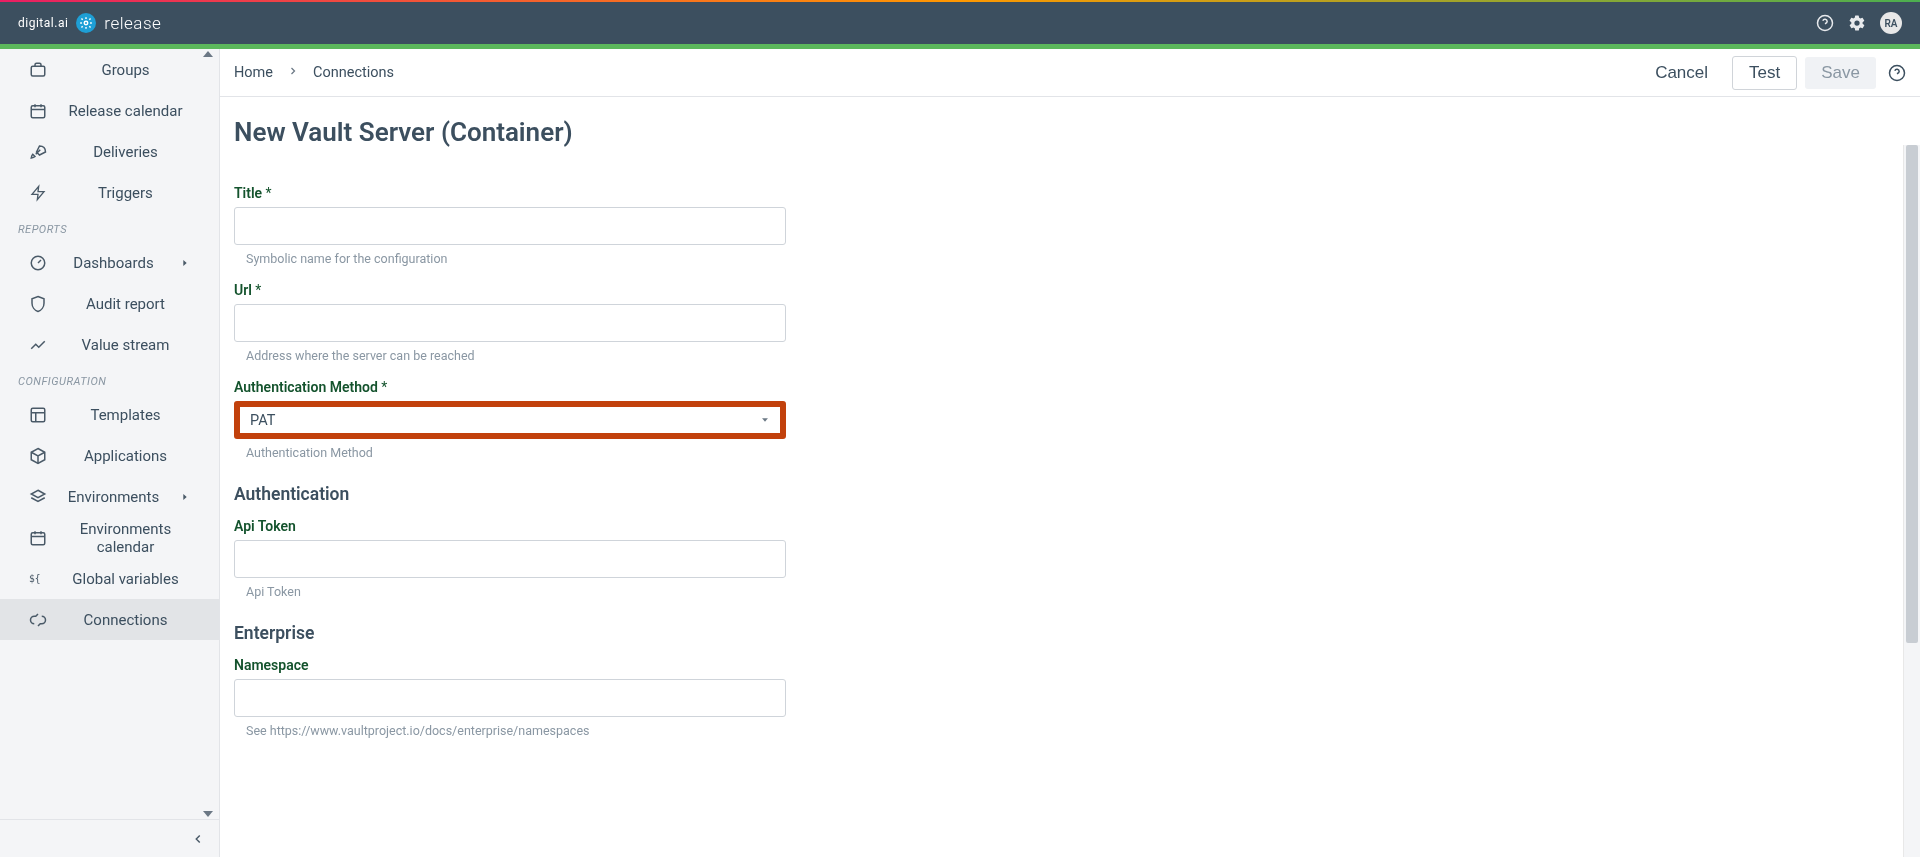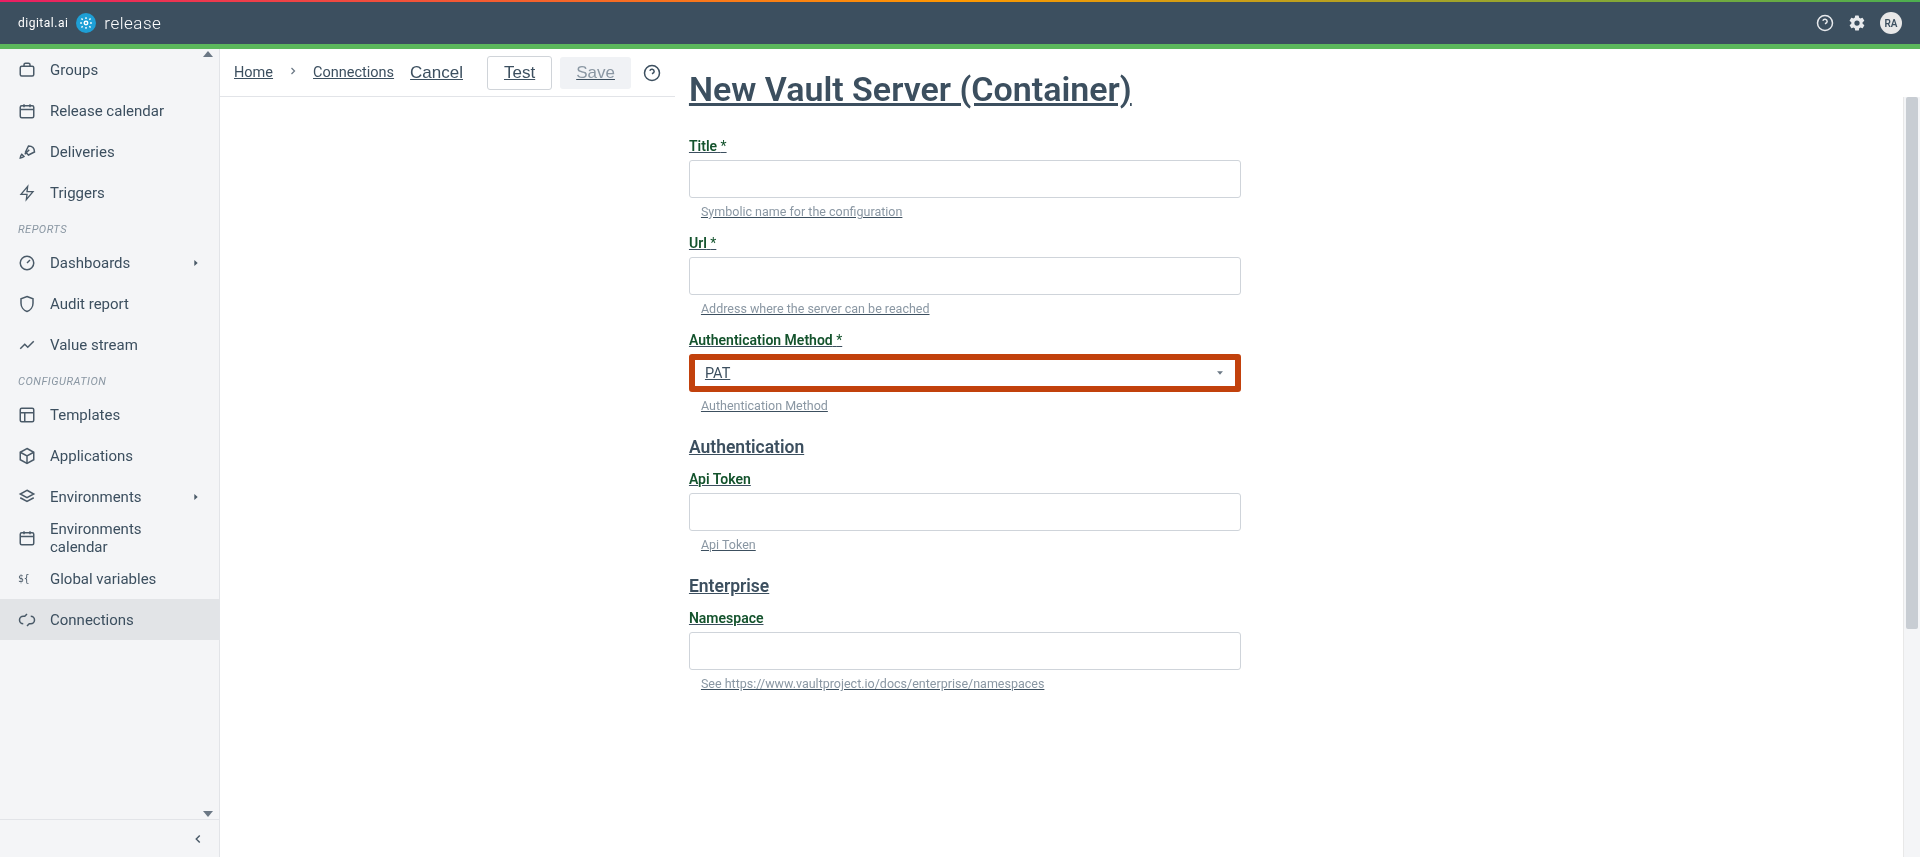--- a/index.html
+++ b/index.html
@@ -11,44 +11,44 @@
   .brand-logo { font-weight: 400; font-size: 12px; letter-spacing: 0.5px; }
   .brand-icon { width: 20px; height: 20px; border-radius: 50%; background: #1e9fd6; display: inline-flex; align-items: center; justify-content: center; font-size: 12px; color: #fff; }
   .brand-release { font-size: 17px; font-weight: 300; letter-spacing: 0.5px; }
   .topbar-right { margin-left: auto; display: flex; align-items: center; gap: 14px; }
   .topbar-icon { color: #e8eaed; cursor: pointer; display: inline-flex; }
   .avatar { width: 22px; height: 22px; border-radius: 50%; background: #e8e8e8; color: #3c4f5f; font-size: 10px; font-weight: 600; display: inline-flex; align-items: center; justify-content: center; }
   .green-bar { height: 5px; background: #5cb85c; }
   .body { display: flex; flex: 1; min-height: 0; }
   .sidebar { width: 220px; background: #f4f5f7; border-right: 1px solid #e2e4e8; display: flex; flex-direction: column; position: relative; }
   .sidebar-scroll { flex: 1; overflow-y: auto; position: relative; }
-  .nav-item { display: flex; align-items: center; gap: 14px; padding: 10px 18px; color: #4a5a68; cursor: pointer; position: relative; height: 41px; }
+  .nav-item { display: flex; align-items: center; gap: 14px; padding: 10px 29px; color: #4a5a68; cursor: pointer; position: relative; height: 41px; text-align: center; }
   .nav-item.active { background: #e2e4e7; }
   .nav-icon { width: 18px; height: 18px; display: inline-flex; align-items: center; justify-content: center; color: #4a5a68; flex-shrink: 0; }
   .nav-label { flex: 1; font-size: 15px; color: #3c4f5f; }
   .nav-chevron { color: #4a5a68; }
   .nav-section { padding: 10px 18px 6px; font-size: 11px; color: #8a97a3; letter-spacing: 0.5px; text-transform: uppercase; font-style: italic; }
   .sidebar-collapse { height: 38px; border-top: 1px solid #e2e4e8; display: flex; align-items: center; justify-content: flex-end; padding: 0 14px; cursor: pointer; }
   .scroll-indicator { position: absolute; right: 6px; width: 0; height: 0; border-left: 5px solid transparent; border-right: 5px solid transparent; }
   .scroll-up { top: 2px; border-bottom: 6px solid #6b7885; }
   .scroll-down { bottom: 2px; border-top: 6px solid #6b7885; }
-  .main { flex: 1; display: flex; flex-direction: row; min-width: 0; text-decoration: underline; }
+  .main { flex: 1; display: flex; flex-direction: column; min-width: 0; }
   .toolbar { height: 48px; border-bottom: 1px solid #e2e4e8; display: flex; align-items: center; padding: 0 0 0 14px; }
   .breadcrumb { display: flex; align-items: center; gap: 14px; font-size: 14.5px; color: #3c4f5f; }
   .breadcrumb-item { cursor: pointer; }
   .breadcrumb-chevron { color: #6b7885; }
   .toolbar-right { margin-left: auto; display: flex; align-items: center; gap: 8px; padding-right: 14px; }
   .btn { padding: 6px 16px; border-radius: 3px; font-size: 17px; cursor: pointer; border: none; background: transparent; color: #3c4f5f; }
   .btn-cancel { }
   .btn-test { border: 1px solid #d0d4d9; }
   .btn-save { background: #f0f2f5; color: #8a97a3; }
   .toolbar-help { color: #3c4f5f; display: inline-flex; cursor: pointer; margin-left: 4px; }
   .content-wrap { flex: 1; overflow-y: auto; position: relative; }
   .content { padding: 20px 14px 40px; max-width: 820px; }
-  h1 { font-size: 34px; font-weight: 600; color: #3c4f5f; margin-bottom: 29px; }
+  h1 { font-size: 26px; font-weight: 600; color: #3c4f5f; margin-bottom: 38px; }
   h2 { font-size: 17.5px; font-weight: 600; color: #3c4f5f; margin: 24px 0 14px; }
   .field { margin-bottom: 16px; }
   .field-label { font-size: 14px; font-weight: 600; color: #14532d; margin-bottom: 6px; display: block; }
   .field-label .req { font-weight: 400; }
   .field-input { width: 100%; max-width: 552px; height: 38px; border: 1px solid #cfd4da; border-radius: 3px; padding: 0 10px; font-size: 14px; color: #3c4f5f; }
   .field-help { font-size: 12.5px; color: #8a97a3; margin-top: 6px; margin-left: 12px; }
   .select-wrap { position: relative; max-width: 552px; }
   .select-display { width: 100%; height: 38px; border: 6px solid #c2410c; border-radius: 3px; padding: 0 10px; font-size: 14.5px; color: #3c4f5f; display: flex; align-items: center; background: #fff; cursor: pointer; }
   .select-caret { margin-left: auto; color: #6b7885; }
   .vscroll { position: absolute; right: 0; top: 48px; bottom: 0; width: 17px; background: #f4f5f7; border-left: 1px solid #e8e8e8; }

